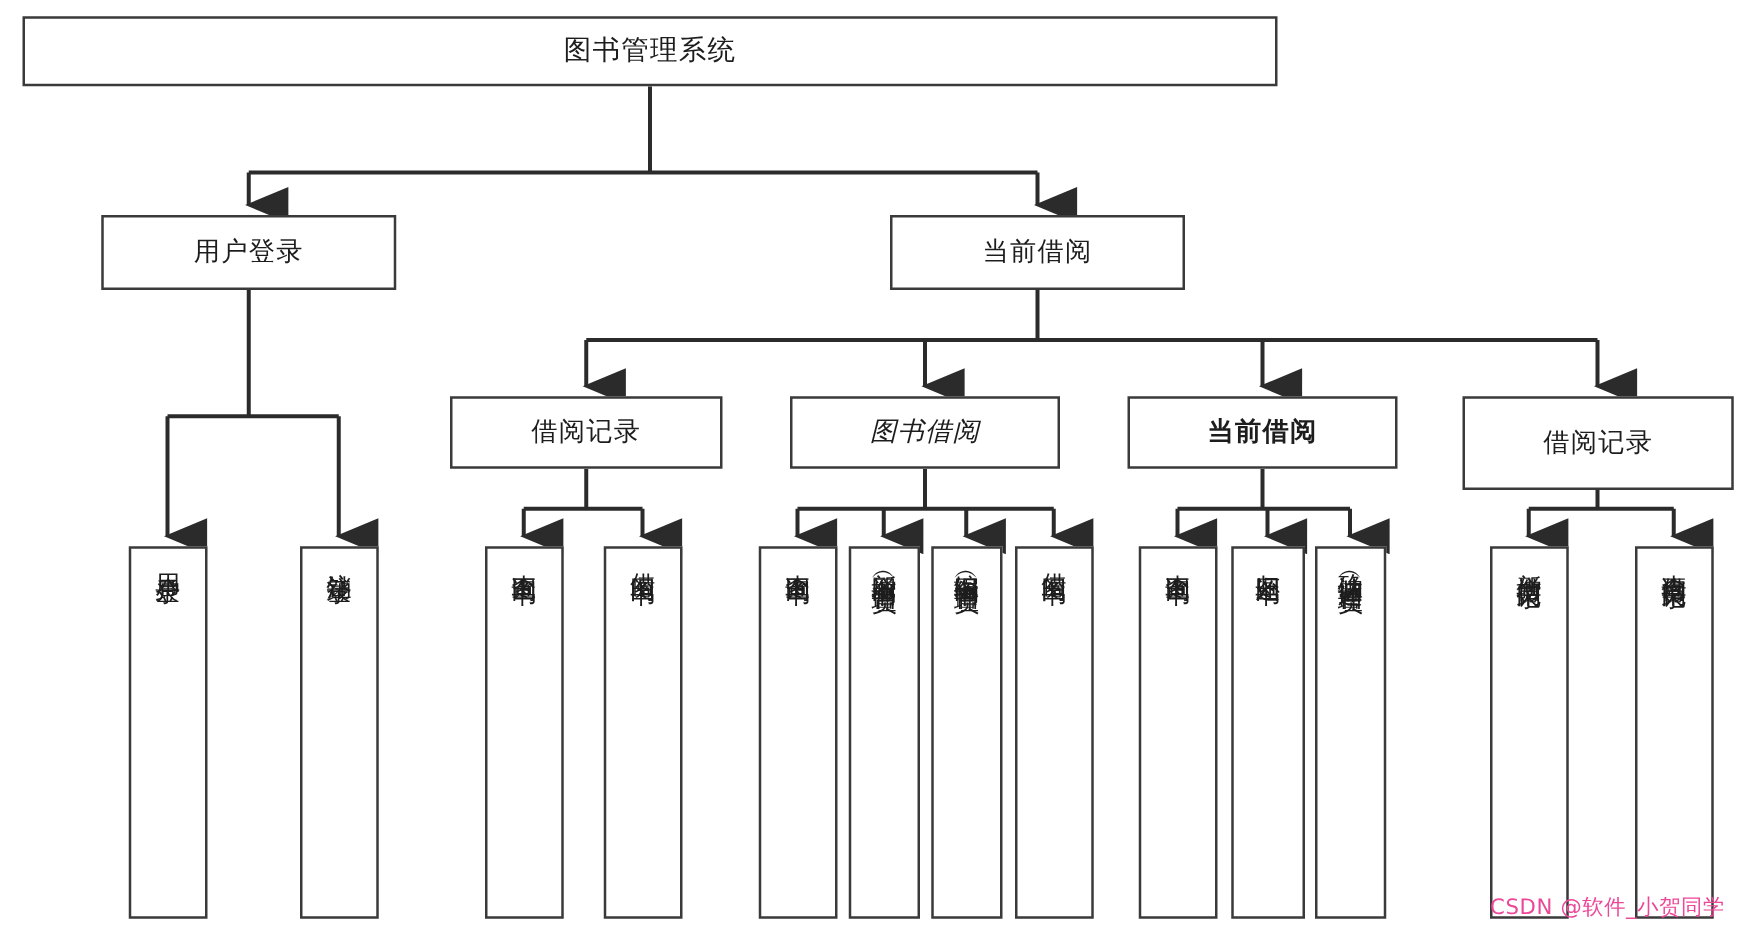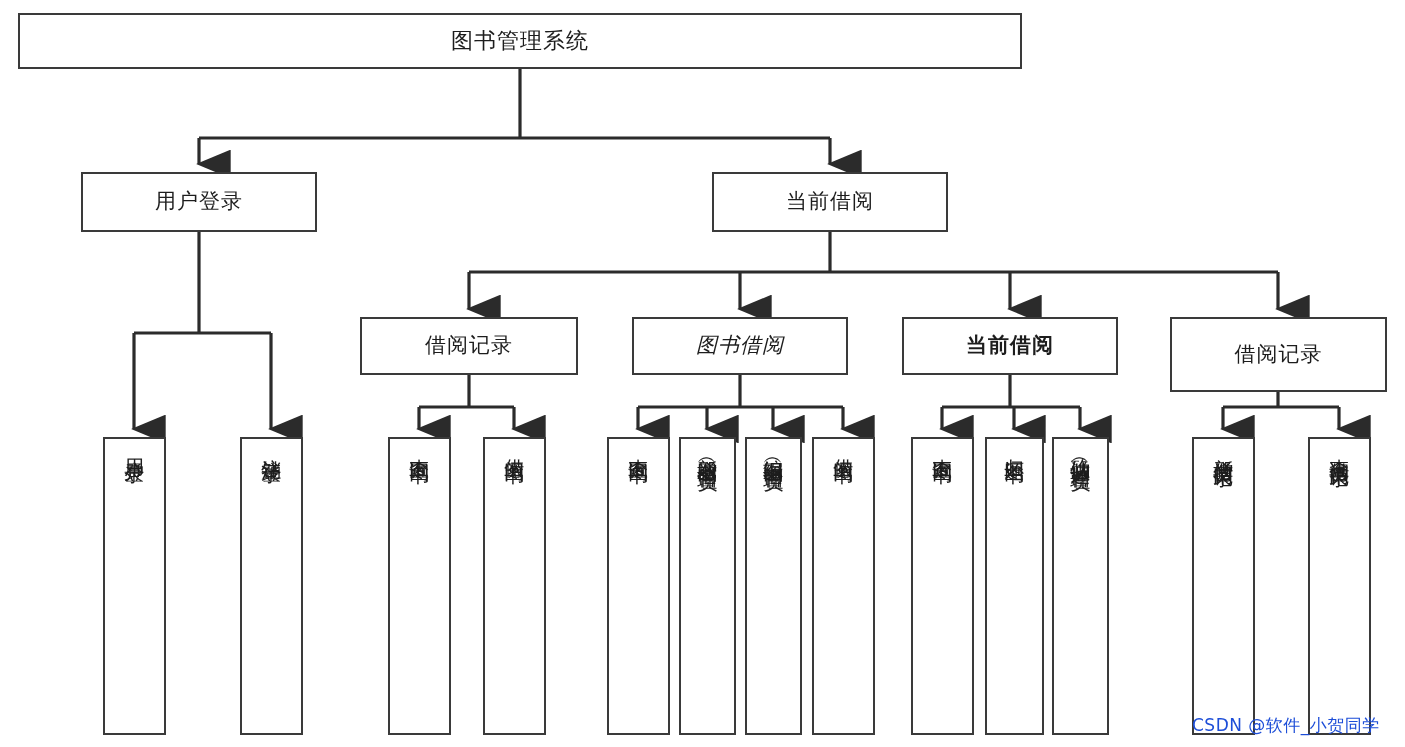--- a/index.html
+++ b/index.html
@@ -54,21 +54,21 @@
     text-orientation: upright;
     letter-spacing: 2px;
     white-space: nowrap;
     display: block;
   }
   .node.root {
     font-size: 22px;
   }
   .watermark {
     position: absolute;
-    color: #1d4ed8;
+    color: #ec4899;
     font-size: 17px;
     white-space: nowrap;
     letter-spacing: 0.5px;
     pointer-events: none;
   }
 </style>
 </head>
 <body>
 
 <div id="diagram-root">

